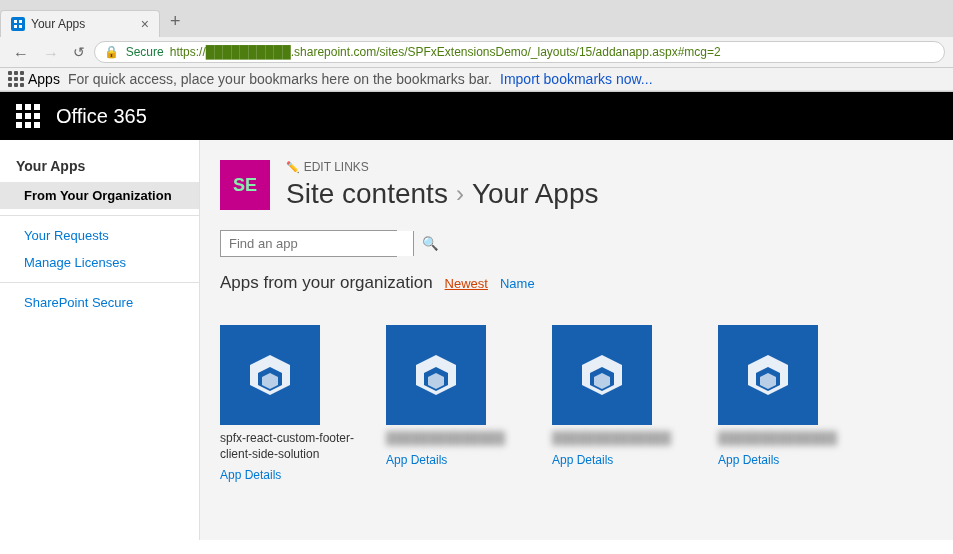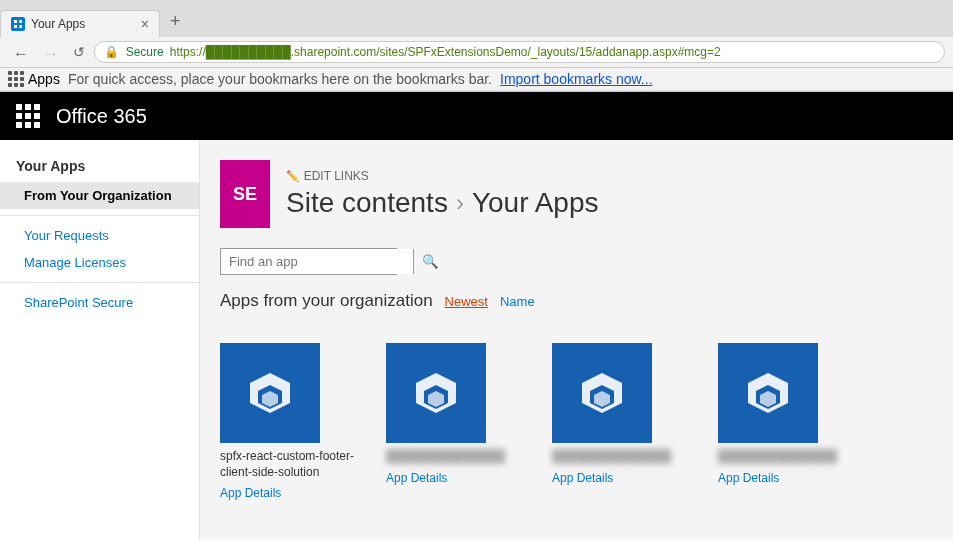--- a/index.html
+++ b/index.html
@@ -21,21 +21,21 @@
     .reload-btn { font-size: 14px; }
     .url-bar { flex: 1; display: flex; align-items: center; background: #fff; border: 1px solid #ccc; border-radius: 12px; padding: 3px 10px; gap: 6px; font-size: 12px; }
     .secure-icon { color: #1a7c3e; font-size: 12px; }
     .url-text { color: #4d7c0f; font-size: 12px; flex: 1; }
 
     .bookmarks-bar { display: flex; align-items: center; padding: 3px 8px; background: #f2f2f2; border-bottom: 1px solid #e0e0e0; font-size: 14px; gap: 8px; }
     .bookmarks-apps { display: flex; align-items: center; gap: 4px; }
     .apps-icon { display: grid; grid-template-columns: repeat(3, 4px); gap: 2px; }
     .apps-icon-dot { width: 4px; height: 4px; background: #555; border-radius: 1px; }
     .bookmarks-text { color: #555; }
-    .bookmarks-link { color: #1155cc; text-decoration: underline; cursor: pointer; }
+    .bookmarks-link { color: #1155cc; cursor: pointer; }
 
     
     .o365-header { background: #000; color: #fff; display: flex; align-items: center; padding: 4px 16px; height: 48px; gap: 16px; }
     .waffle-icon { display: grid; grid-template-columns: repeat(3, 6px); gap: 3px; cursor: pointer; }
     .waffle-dot { width: 6px; height: 6px; background: #fff; }
     .o365-title { font-size: 20px; font-weight: 300; color: #fff; }
 
     
     .main-container { display: flex; background: #f4f4f4; min-height: 400px; }
 
@@ -44,21 +44,21 @@
     .sidebar-section-title { font-size: 14px; font-weight: 600; color: #333; padding: 8px 16px; }
     .sidebar-item { font-size: 13px; color: #0078d4; padding: 6px 16px 6px 24px; cursor: pointer; }
     .sidebar-item.active { background: #e5e5e5; color: #000; font-weight: 600; }
     .sidebar-divider { border: none; border-top: 1px solid #e0e0e0; margin: 6px 0; }
 
     
     .content { flex: 1; padding: 0 20px 20px 20px; background: #f4f4f4; }
 
     
     .user-section { display: flex; align-items: center; padding: 20px 0 10px 0; gap: 16px; }
-    .avatar { width: 50px; height: 68px; background: #c4008b; color: #ffffff; font-size: 18px; font-weight: 600; display: flex; align-items: center; justify-content: center; flex-shrink: 0; }
+    .avatar { width: 50px; height: 50px; background: #c4008b; color: #86efac; font-size: 18px; font-weight: 600; display: flex; align-items: center; justify-content: center; flex-shrink: 0; }
     .breadcrumb-section { display: flex; flex-direction: column; gap: 4px; }
     .edit-links { display: flex; align-items: center; gap: 4px; font-size: 12px; color: #666; cursor: pointer; }
     .edit-icon { font-size: 11px; }
     .page-title { font-size: 28px; font-weight: 300; color: #333; display: flex; align-items: center; gap: 8px; }
     .breadcrumb-separator { color: #999; font-size: 24px; }
 
     
     .search-container { margin: 10px 0 16px 0; }
     .search-box { display: flex; align-items: center; border: 1px solid #999; background: #fff; width: 177px; }
     .search-input { border: none; outline: none; padding: 5px 8px; font-size: 13px; flex: 1; }

